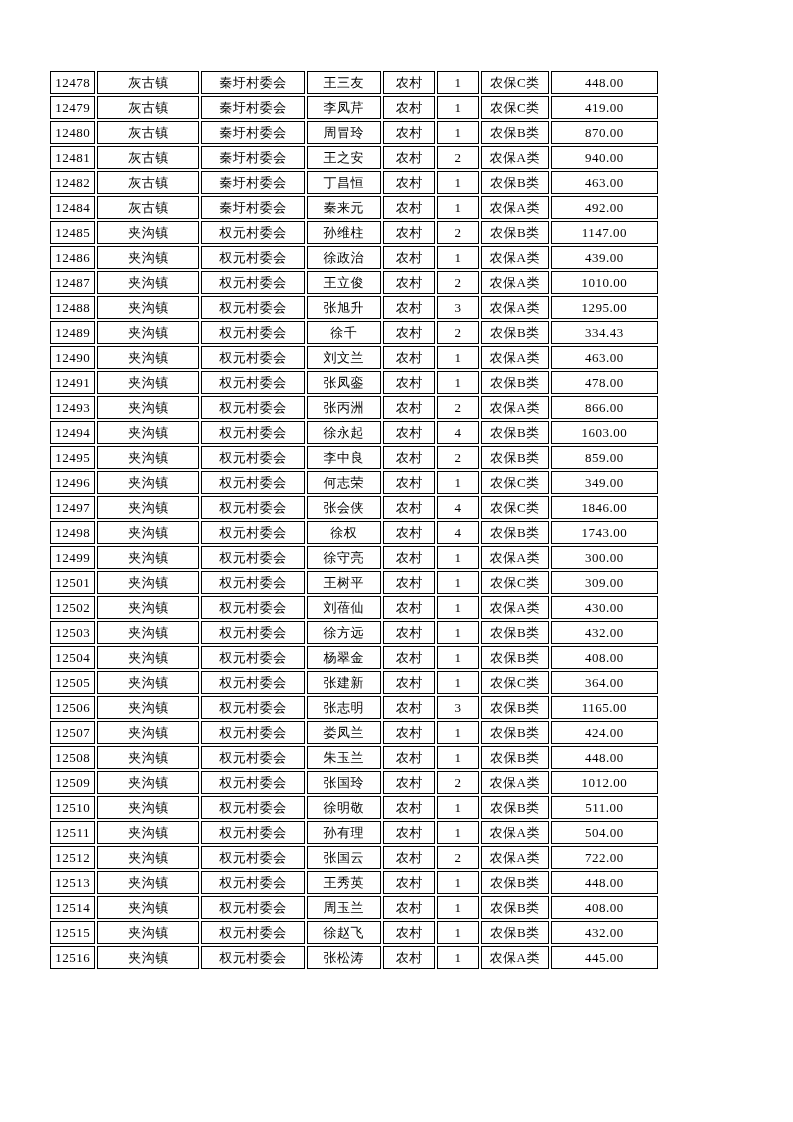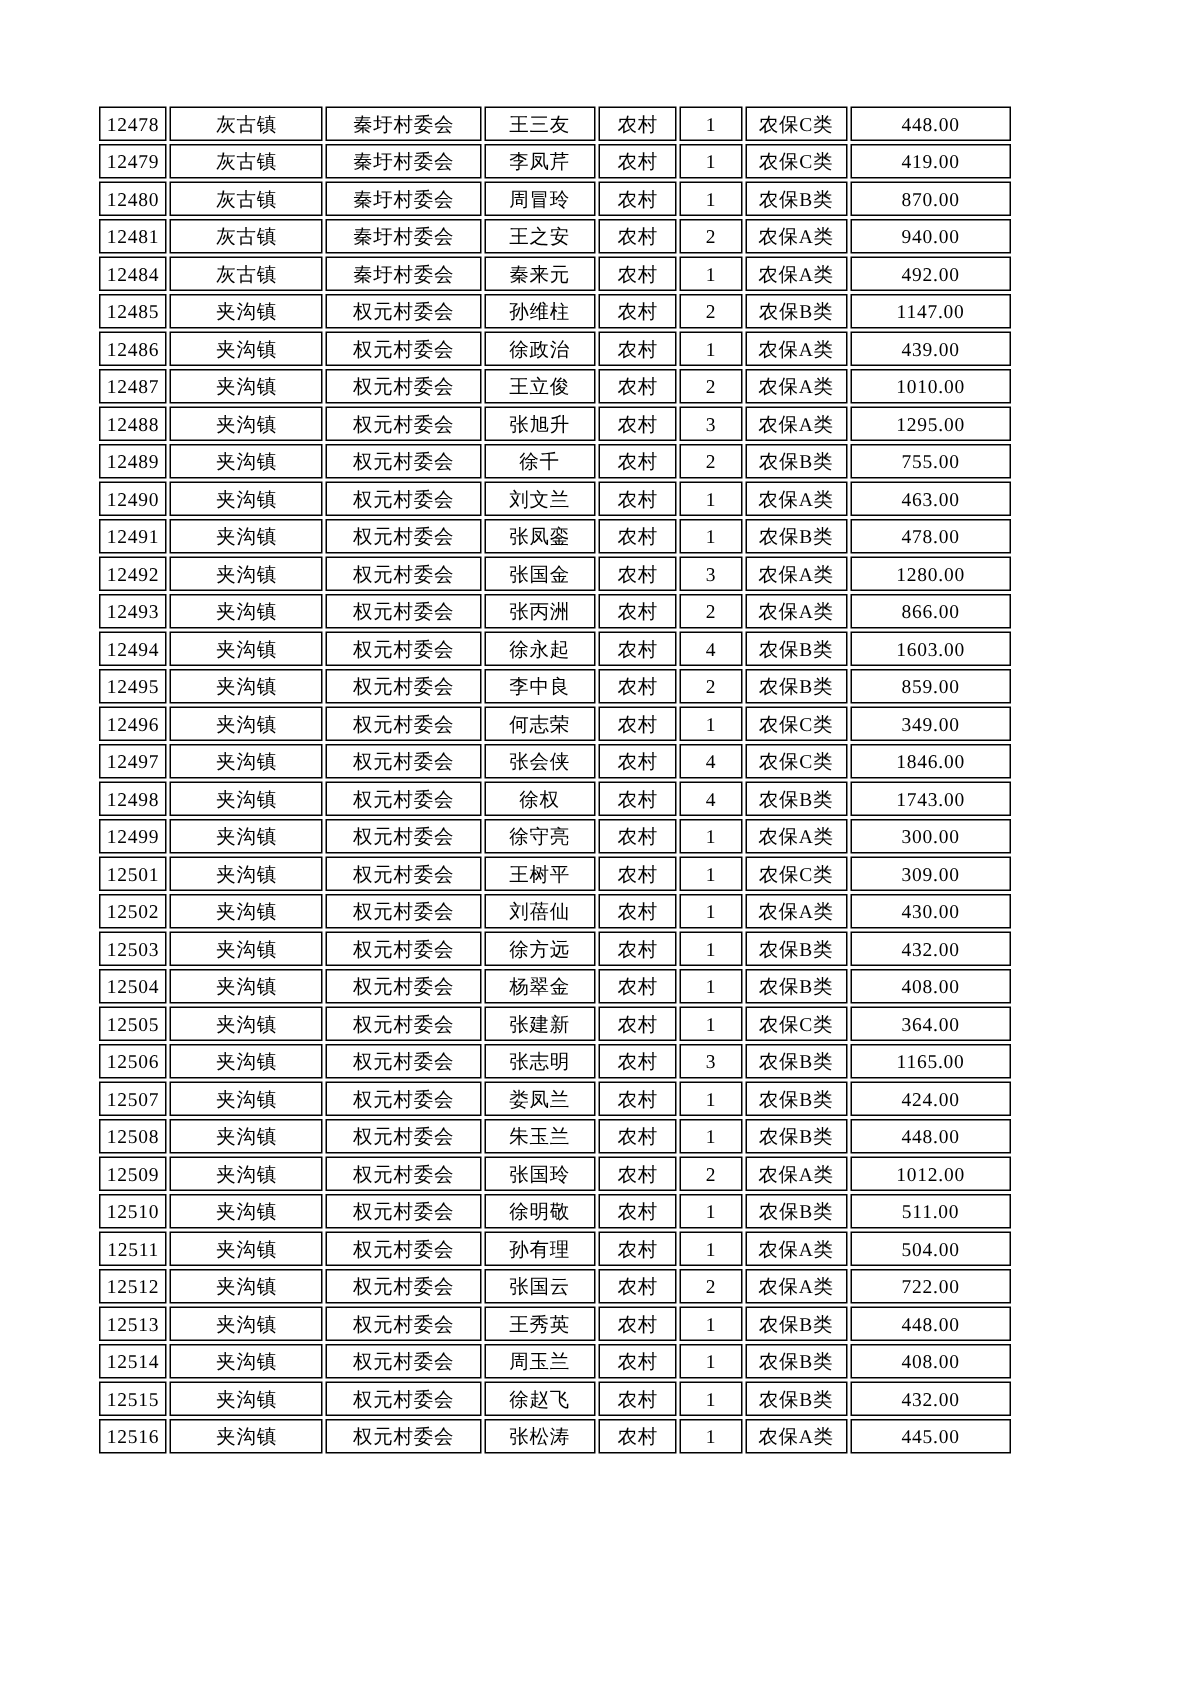--- a/index.html
+++ b/index.html
@@ -11,21 +11,21 @@
     position: relative;
     width: 793px;
     height: 1122px;
     background: #ffffff;
     font-family: "Liberation Serif", "DejaVu Serif", serif;
     color: #000000;
     overflow: hidden;
   }
   table.roster {
     position: absolute;
-    left: 64px;
+    left: 48px;
     top: 69px;
     border-collapse: separate;
     border-spacing: 2px;
     table-layout: fixed;
     width: 612px;
   }
   table.roster td {
     border: 1px solid #000000;
     height: 21px;
     text-align: center;
@@ -101,20 +101,30 @@
           <td class="num">12481</td>
           <td>灰古镇</td>
           <td>秦圩村委会</td>
           <td>王之安</td>
           <td>农村</td>
           <td class="num">2</td>
           <td>农保A类</td>
           <td class="num">940.00</td>
         </tr>
         <tr>
+          <td class="num">12482</td>
+          <td>灰古镇</td>
+          <td>秦圩村委会</td>
+          <td>丁昌恒</td>
+          <td>农村</td>
+          <td class="num">1</td>
+          <td>农保B类</td>
+          <td class="num">463.00</td>
+        </tr>
+        <tr>
           <td class="num">12484</td>
           <td>灰古镇</td>
           <td>秦圩村委会</td>
           <td>秦来元</td>
           <td>农村</td>
           <td class="num">1</td>
           <td>农保A类</td>
           <td class="num">492.00</td>
         </tr>
         <tr>
@@ -158,51 +168,41 @@
           <td class="num">1295.00</td>
         </tr>
         <tr>
           <td class="num">12489</td>
           <td>夹沟镇</td>
           <td>权元村委会</td>
           <td>徐千</td>
           <td>农村</td>
           <td class="num">2</td>
           <td>农保B类</td>
-          <td class="num">755.00</td>
+          <td class="num">334.43</td>
         </tr>
         <tr>
           <td class="num">12490</td>
           <td>夹沟镇</td>
           <td>权元村委会</td>
           <td>刘文兰</td>
           <td>农村</td>
           <td class="num">1</td>
           <td>农保A类</td>
           <td class="num">463.00</td>
         </tr>
         <tr>
           <td class="num">12491</td>
           <td>夹沟镇</td>
           <td>权元村委会</td>
           <td>张凤銮</td>
           <td>农村</td>
           <td class="num">1</td>
           <td>农保B类</td>
           <td class="num">478.00</td>
-        </tr>
-        <tr>
-          <td class="num">12492</td>
-          <td>夹沟镇</td>
-          <td>权元村委会</td>
-          <td>张国金</td>
-          <td>农村</td>
-          <td class="num">3</td>
-          <td>农保A类</td>
-          <td class="num">1280.00</td>
         </tr>
         <tr>
           <td class="num">12493</td>
           <td>夹沟镇</td>
           <td>权元村委会</td>
           <td>张丙洲</td>
           <td>农村</td>
           <td class="num">2</td>
           <td>农保A类</td>
           <td class="num">866.00</td>

